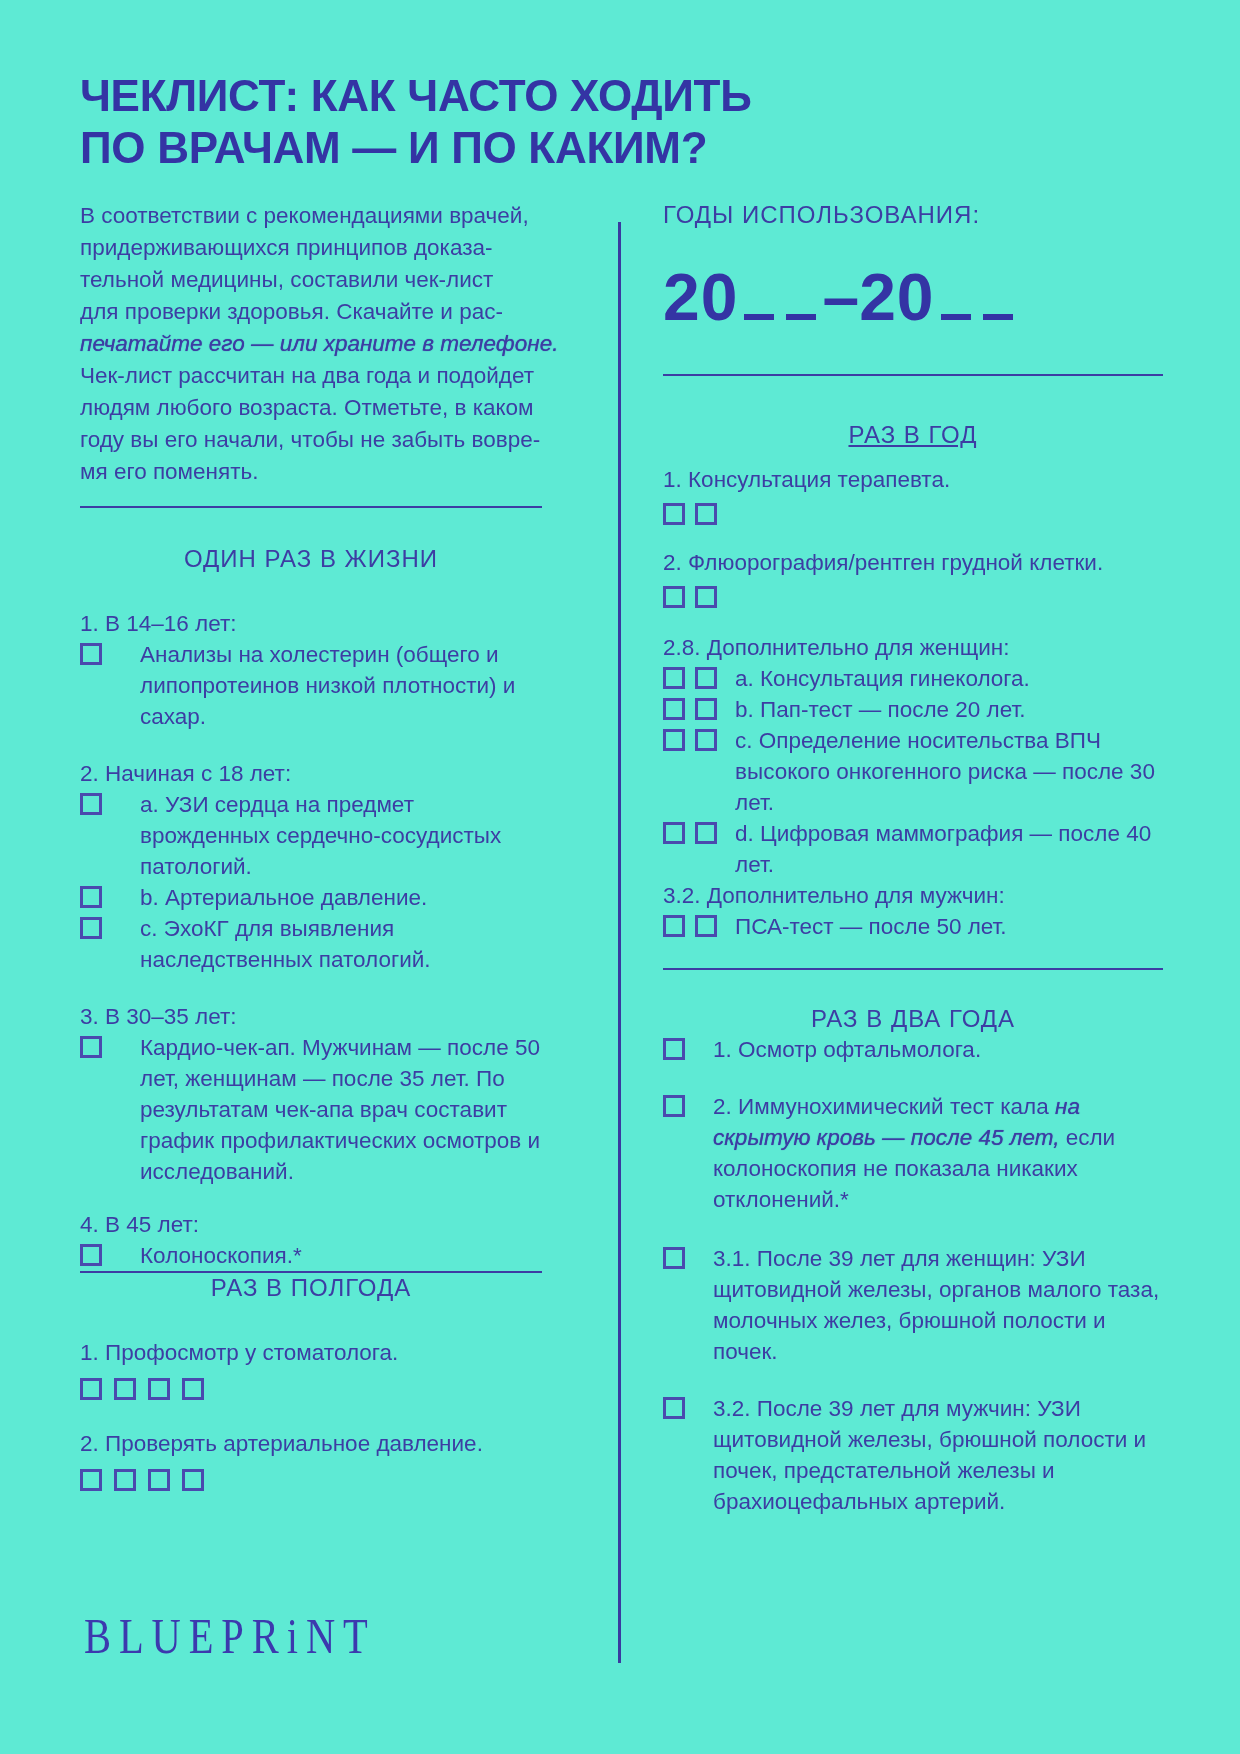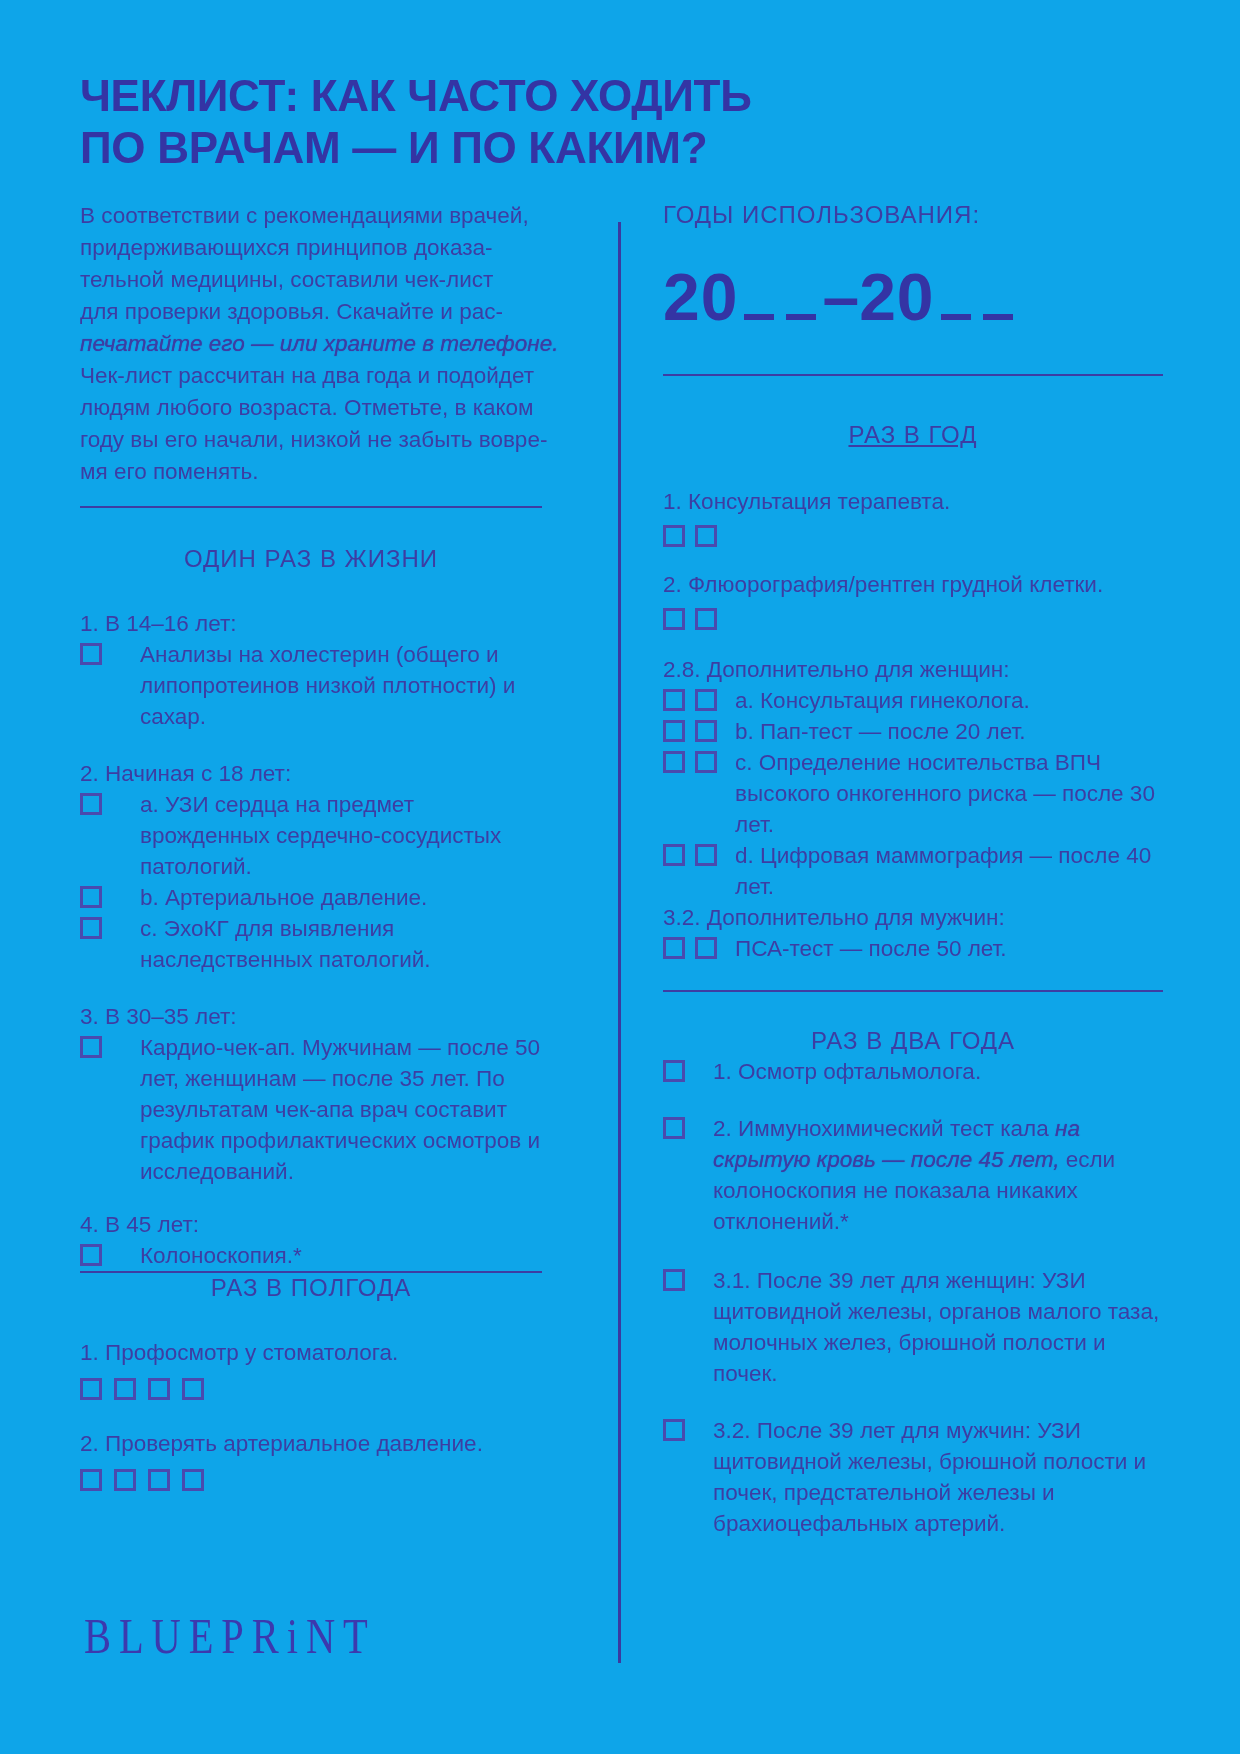--- a/index.html
+++ b/index.html
@@ -2,21 +2,21 @@
 <html><head>
 <meta charset="utf-8">
 <style>
   html,body{margin:0;padding:0;background:#ffffff;}
   body{
     width:1240px;height:1754px;position:relative;overflow:hidden;
     font-family:"Liberation Sans", sans-serif;
     color:#3d3da3;
     -webkit-font-smoothing:antialiased;
   }
-  .page{position:absolute;inset:0;background:#0ea5e9;}
+  .page{position:absolute;inset:0;background:#5eead4;}
 
   
   .title{
     position:absolute;left:80px;top:70px;width:900px;
     font-size:44px;font-weight:700;line-height:1.18;letter-spacing:-0.3px;
     color:#3434a4;text-transform:uppercase;
   }
 
   
   .col-left {position:absolute;left:80px; top:200px;width:462px;}
@@ -67,21 +67,21 @@
   .logo{
     position:absolute;left:84px;top:1606px;
     font-family:"Liberation Serif", serif;
     font-size:46px;font-weight:400;letter-spacing:9px;color:#3c39ae;
     transform:scale(0.88,1.12);transform-origin:left top;
   }
 
   
   .mt8{margin-top:8px;}  .mt10{margin-top:10px;} .mt18{margin-top:18px;}
   .mt22{margin-top:22px;}.mt24{margin-top:24px;} .mt26{margin-top:26px;}
-  .mt28{margin-top:28px;}.mt30{margin-top:36px;} .mt32{}
+  .mt28{margin-top:28px;}.mt30{margin-top:14px;} .mt32{}
   .mt34{margin-top:34px;}.mt36{margin-top:36px;} .mt44{margin-top:44px;text-decoration:underline;}
 </style>
 </head>
 <body>
 
 <div class="page">
 
   <div class="title">
     <div>ЧЕКЛИСТ: КАК ЧАСТО ХОДИТЬ</div>
     <div>ПО ВРАЧАМ — И ПО КАКИМ?</div>
@@ -92,21 +92,21 @@
   <div class="col-left">
 
     <div>
       <div class="intro-line">В соответствии с рекомендациями врачей,</div>
       <div class="intro-line">придерживающихся принципов доказа-</div>
       <div class="intro-line">тельной медицины, составили чек-лист</div>
       <div class="intro-line">для проверки здоровья. Скачайте и рас-</div>
       <div class="intro-line em">печатайте его — или храните в телефоне.</div>
       <div class="intro-line">Чек-лист рассчитан на два года и подойдет</div>
       <div class="intro-line">людям любого возраста. Отметьте, в каком</div>
-      <div class="intro-line">году вы его начали, низкой не забыть вовре-</div>
+      <div class="intro-line">году вы его начали, чтобы не забыть вовре-</div>
       <div class="intro-line">мя его поменять.</div>
     </div>
 
     <hr class="rule mt18">
 
     <div class="sec-head mt36">ОДИН РАЗ В ЖИЗНИ</div>
 
     <div class="grp-label mt34">1. В 14–16 лет:</div>
     <div class="li li-left">
       <span class="cb"></span>

